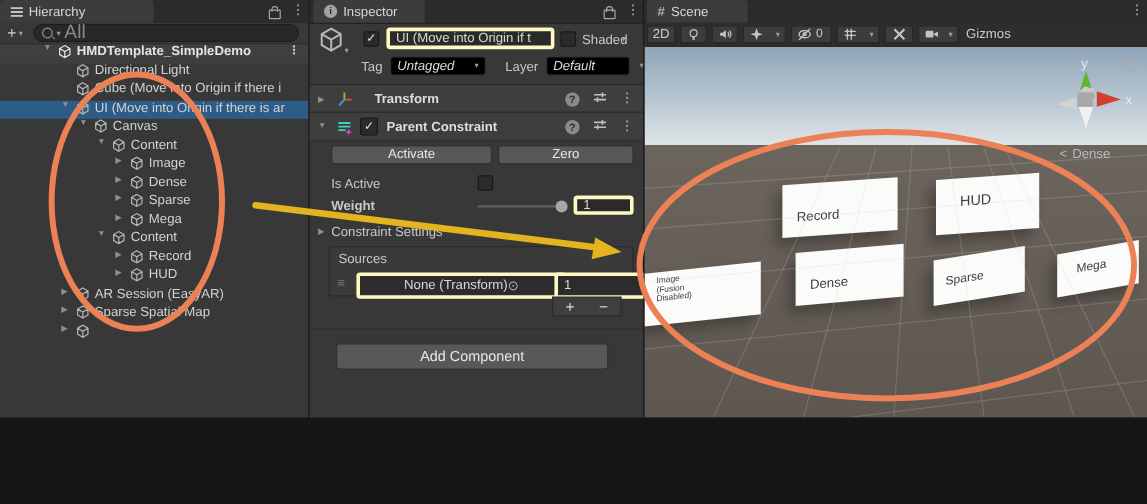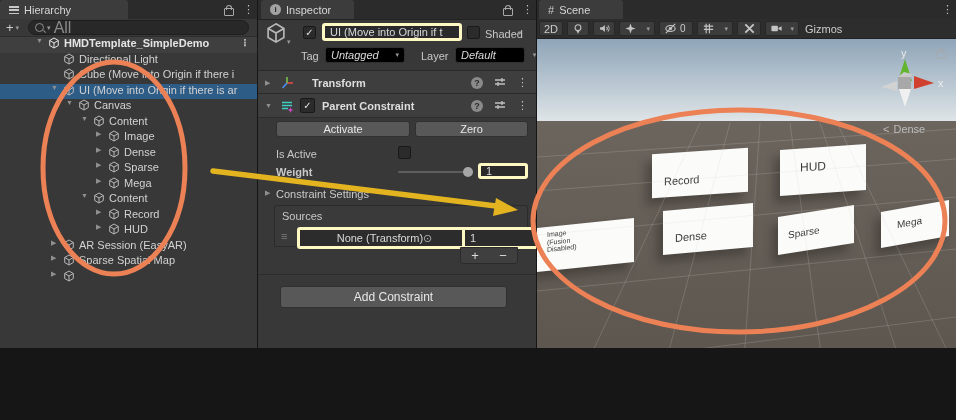--- a/index.html
+++ b/index.html
@@ -377,21 +377,21 @@
         <span style="color:#b0b0b0;">⊙</span>
       </span>
       <span class="field" style="position:absolute;left:187px;top:21px;width:65px;height:16px;background:#2c2c2c;">1</span>
     </div>
     <div class="abs" style="left:202px;top:247px;width:58px;height:17px;background:#3f3f3f;border:1px solid #2b2b2b;border-radius:0 0 3px 3px;display:flex;">
       <span style="flex:1;display:flex;align-items:center;justify-content:center;color:#dcdcdc;font-size:13px;">+</span>
       <span style="flex:1;display:flex;align-items:center;justify-content:center;color:#dcdcdc;font-size:13px;">−</span>
     </div>
 
     <div class="abs" style="left:0;top:274px;width:278px;height:1px;background:#2c2c2c;"></div>
-    <span class="abs btn" style="left:22px;top:286px;width:227px;height:22px;font-size:12px;">Add Constraint</span>
+    <span class="abs btn" style="left:22px;top:286px;width:227px;height:22px;font-size:12px;">Add Component</span>
   </div>
 
   <div class="panel" id="scene">
     <div class="tabbar">
       <div class="tab" style="left:2px;width:84px;">
         <span style="color:#c8c8c8;">#</span>
         <span>Scene</span>
       </div>
       <div class="bar-icons">
         <span class="kebab">⋮</span>

